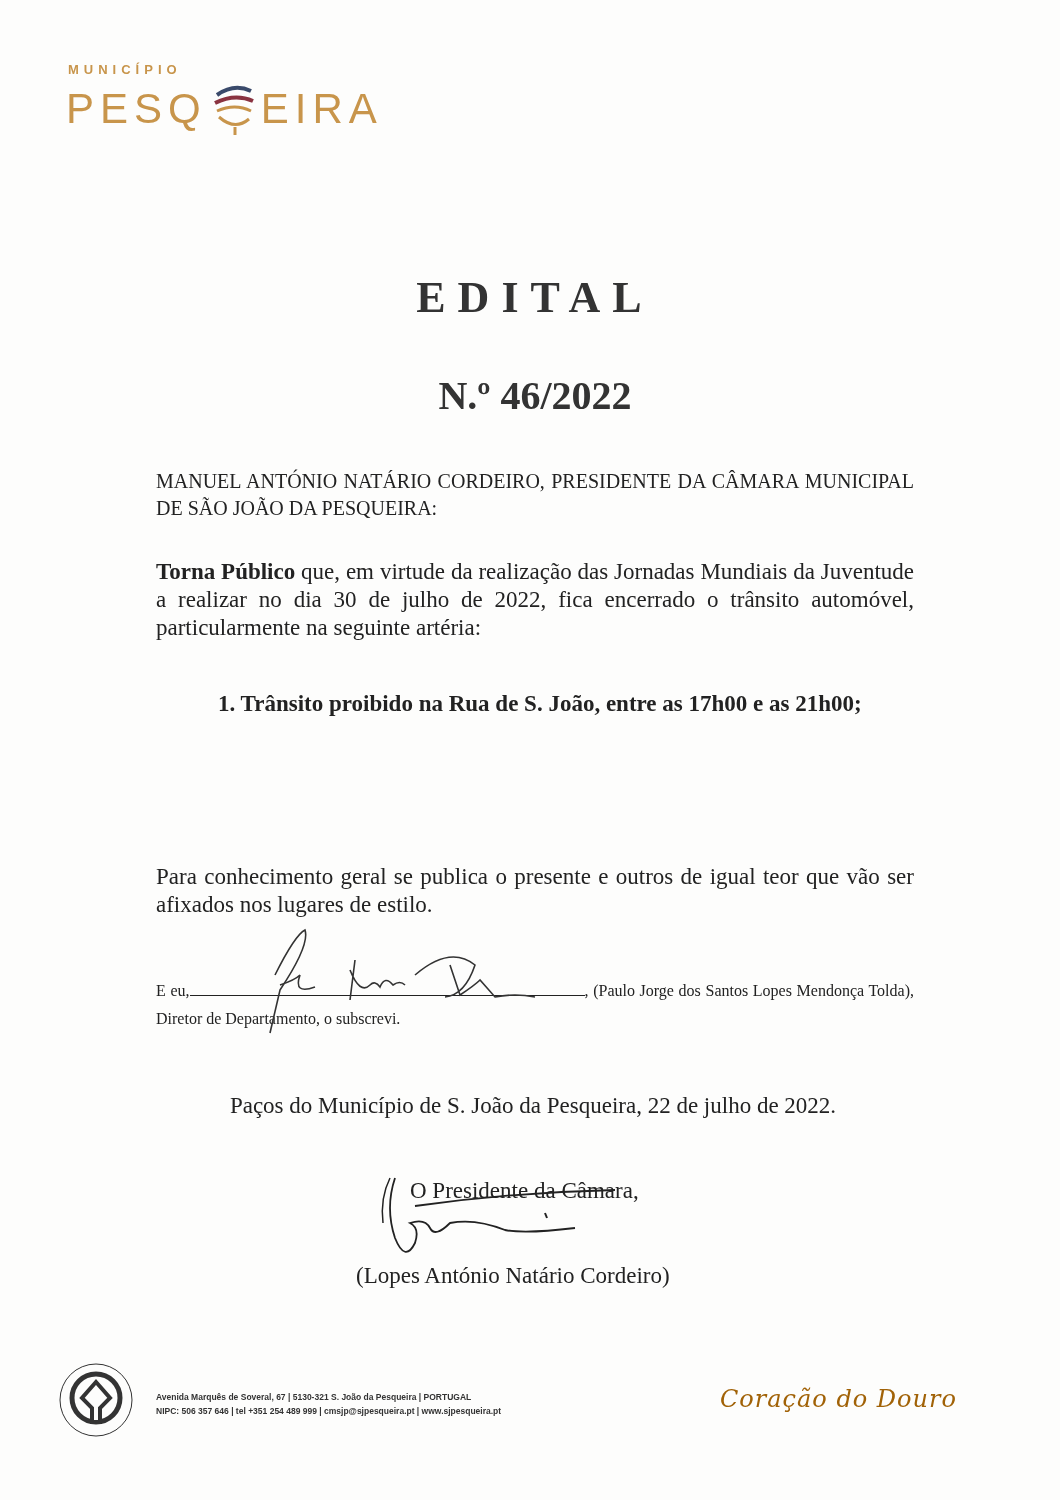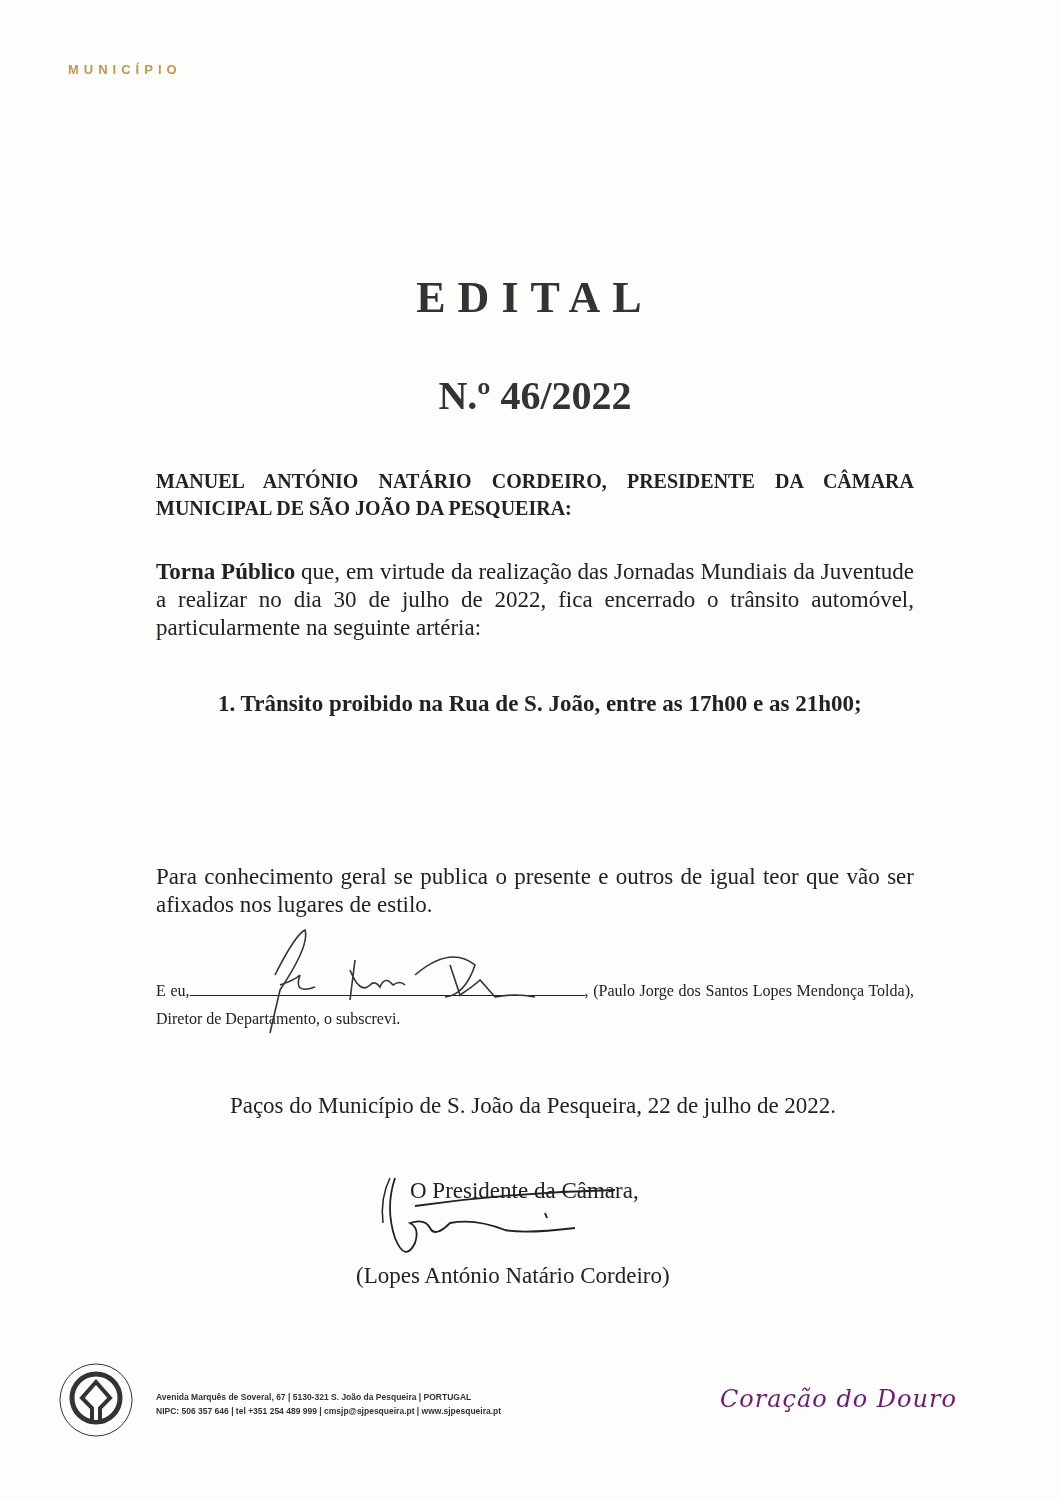--- a/index.html
+++ b/index.html
@@ -26,45 +26,56 @@
       font-size: 44px; font-weight: bold; letter-spacing: 12px; color: #333;
     }
     .number {
       position: absolute; left: 0; width: 1070px; top: 372px; text-align: center;
       font-size: 40px; font-weight: bold; color: #333;
     }
     .block {
       position: absolute; left: 156px; width: 758px; font-size: 22px; line-height: 28px;
       text-align: justify; color: #222;
     }
-    .heading { top: 468px; font-weight: bold; font-size: 20px; line-height: 27px; }
+    .heading { top: 468px; font-weight: normal; font-size: 20px; line-height: 27px; }
     .intro { top: 558px; font-size: 23px; }
     .item { top: 690px; font-weight: bold; font-size: 23px; text-indent: 62px; }
     .para { top: 863px; font-size: 23px; }
     .subscribe { top: 977px; font-size: 16px; }
     .sigline { display: inline-block; width: 395px; border-bottom: 1px solid #222; height: 18px; vertical-align: baseline; }
     .date { top: 1092px; left: 154px; font-size: 23px; text-align: center; }
     .president-title { position: absolute; left: 410px; top: 1178px; font-size: 23px; }
     .president-name { position: absolute; left: 356px; top: 1263px; font-size: 23px; }
     .sig { position: absolute; pointer-events: none; }
     .footer-emblem { position: absolute; left: 58px; top: 1362px; width: 76px; height: 76px; }
     .footer-text {
       position: absolute; left: 156px; top: 1390px;
       font-family: "Liberation Sans", "DejaVu Sans", sans-serif; font-size: 8.5px; line-height: 14px; color: #333; font-weight: bold;
     }
     .motto {
       position: absolute; left: 720px; top: 1385px; font-family: "DejaVu Serif", serif;
-      font-style: italic; font-size: 24px; color: #701a75; letter-spacing: 1px;
+      font-style: italic; font-size: 24px; color: #a16207; letter-spacing: 1px;
     }
   </style>
 </head>
 <body>
 
 <div class="logo">
   <div class="logo-sub">MUNICÍPIO</div>
+  <div class="logo-main">
+    <span>PESQ</span>
+    <svg class="logo-mark" viewBox="0 0 50 56">
+      <path d="M8 14 Q25 2 42 10" stroke="#3a4a6b" stroke-width="4" fill="none"></path>
+      <path d="M6 22 Q26 12 44 20" stroke="#8a3340" stroke-width="4" fill="none"></path>
+      <path d="M8 30 Q26 22 42 30" stroke="#c8954b" stroke-width="3" fill="none"></path>
+      <path d="M10 36 Q26 50 40 38" stroke="#c8954b" stroke-width="3" fill="none"></path>
+      <path d="M26 46 L26 54" stroke="#c8954b" stroke-width="3"></path>
+    </svg>
+    <span>EIRA</span>
+  </div>
 </div>
 
 <div class="title">EDITAL</div>
 <div class="number">N.º 46/2022</div>
 
 <div class="block heading">MANUEL ANTÓNIO NATÁRIO CORDEIRO, PRESIDENTE DA CÂMARA MUNICIPAL DE SÃO JOÃO DA PESQUEIRA:</div>
 
 <div class="block intro"><b>Torna Público</b><span> que, em virtude da realização das Jornadas Mundiais da Juventude a realizar no dia 30 de julho de 2022, fica encerrado o trânsito automóvel, particularmente na seguinte artéria:</span></div>
 
 <div class="block item">1. Trânsito proibido na Rua de S. João, entre as 17h00 e as 21h00;</div>

